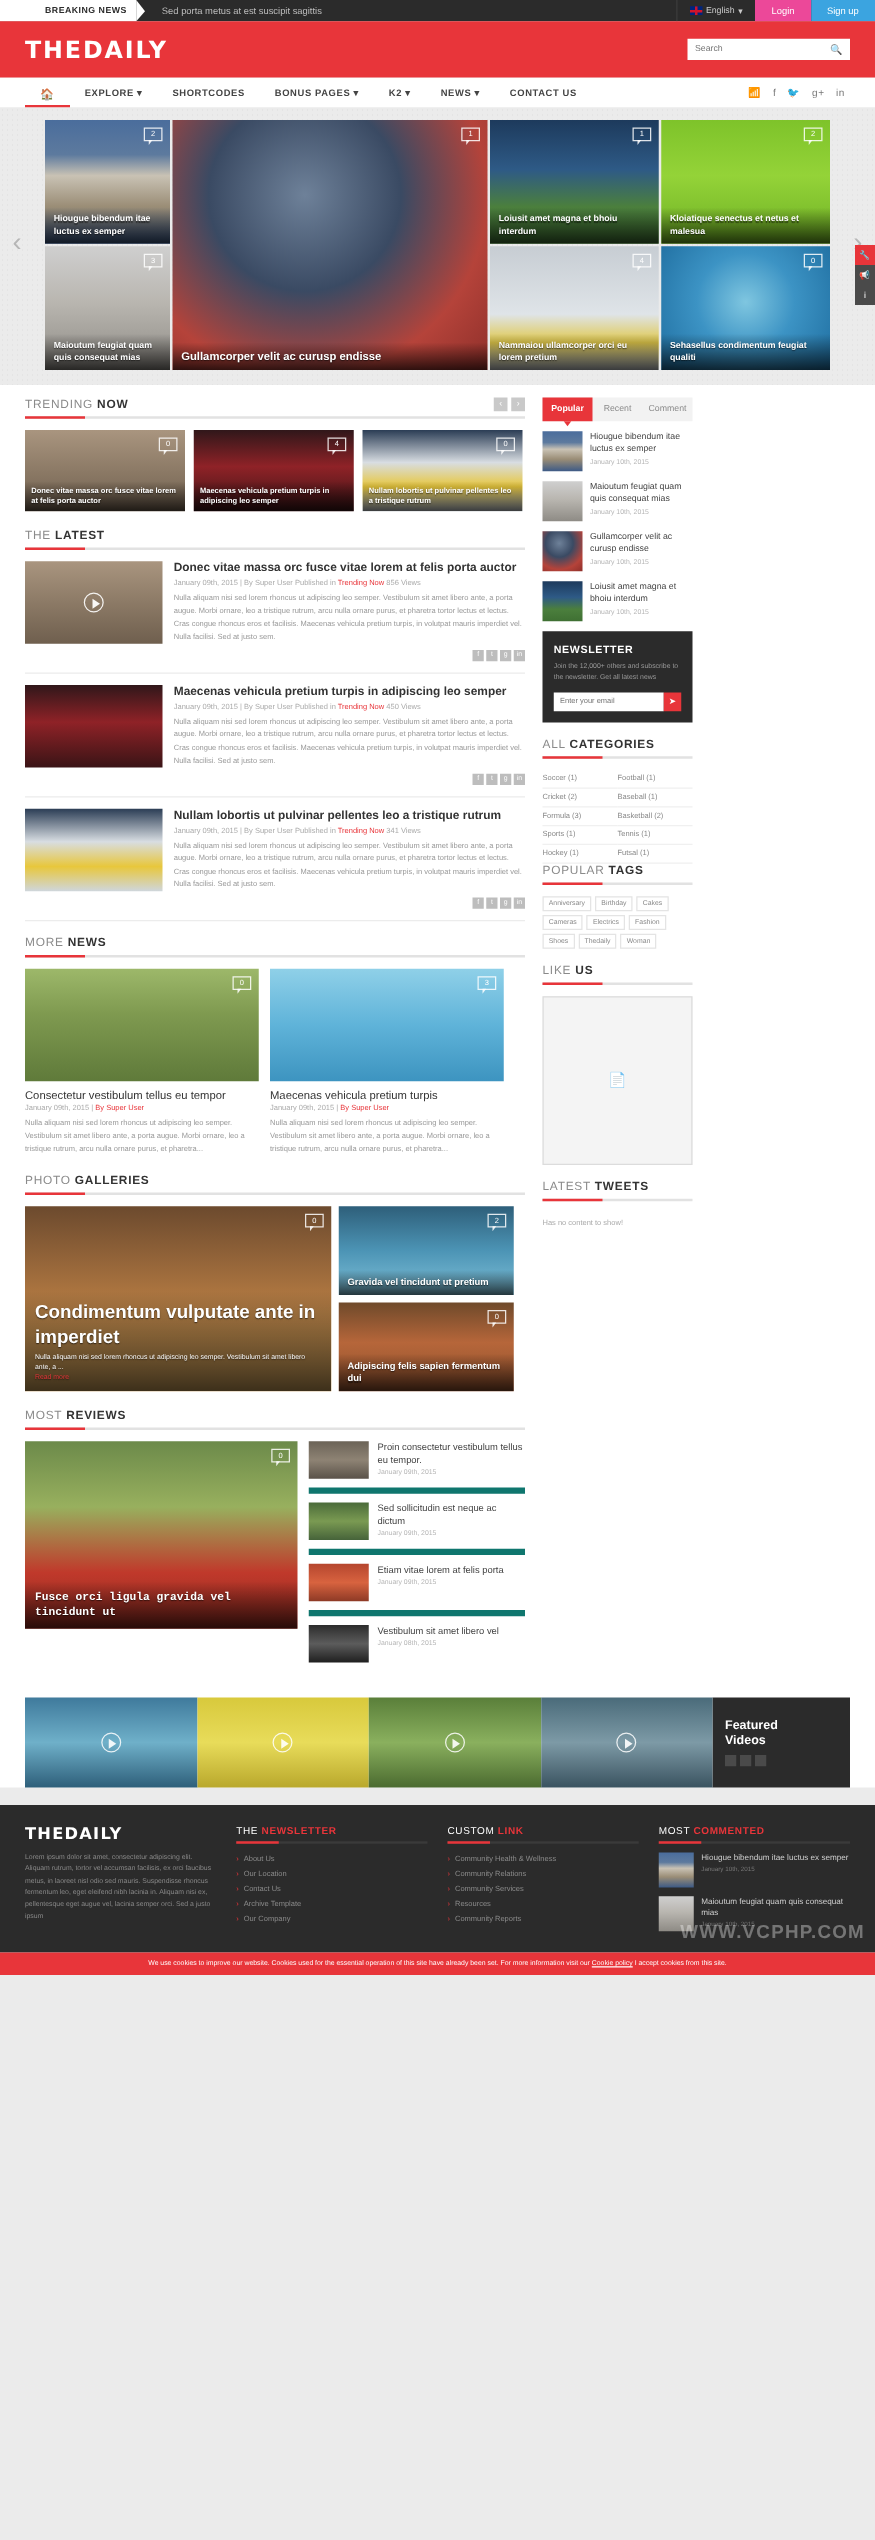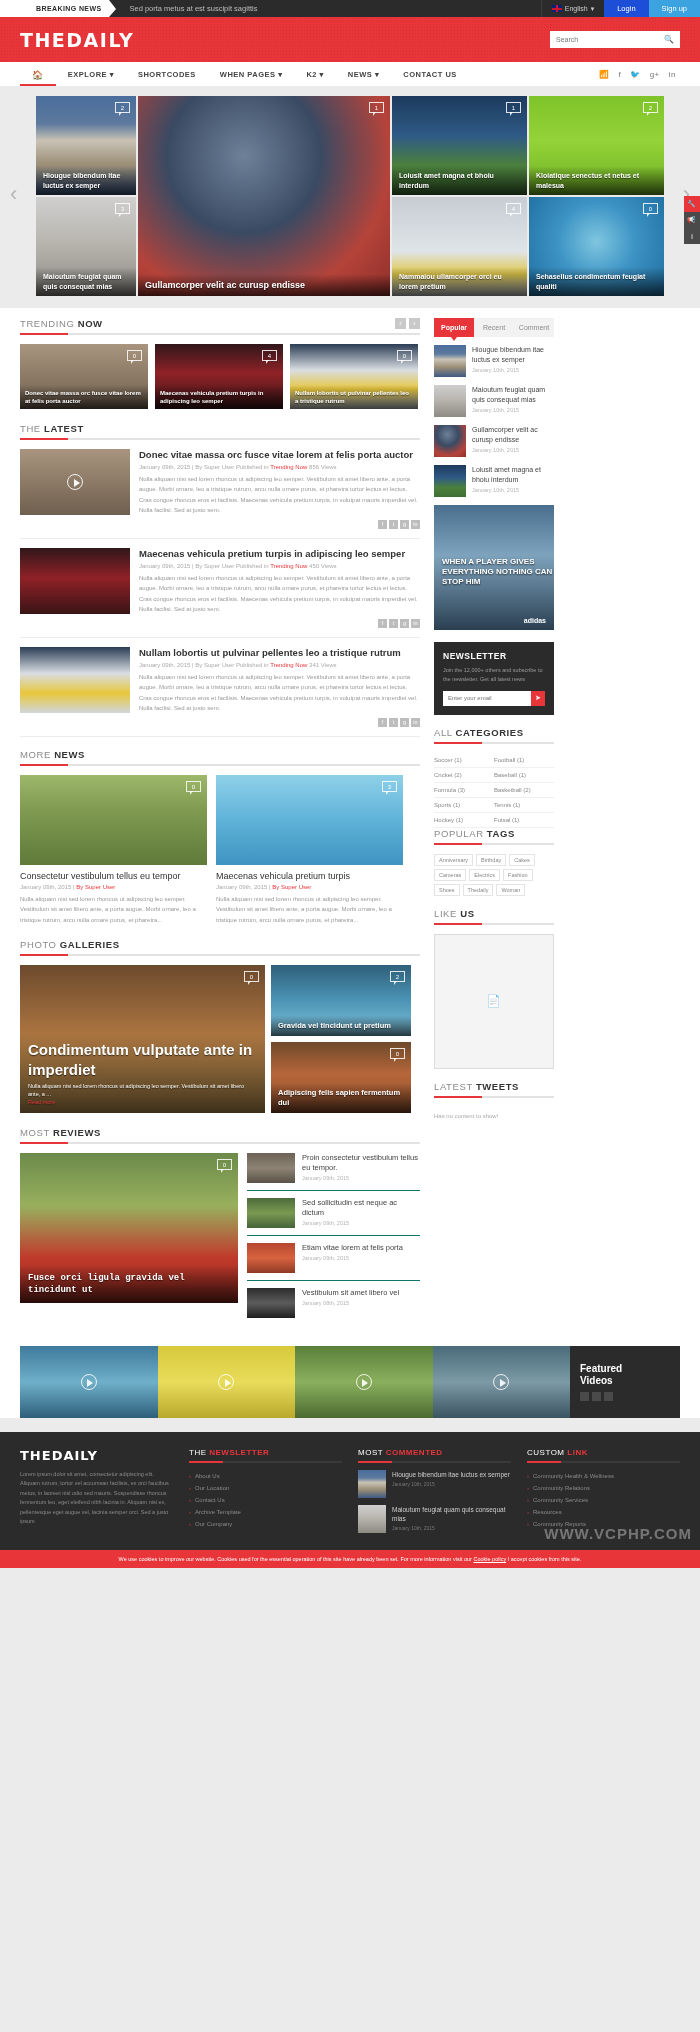--- a/index.html
+++ b/index.html
@@ -19,21 +19,21 @@
     letter-spacing:.4px; padding:3px 8px 3px 36px; height:17px; line-height:11px;
     position:relative;
   }
   .bn-tag:after{content:"";position:absolute;right:-7px;top:0;border-left:7px solid #fff;border-top:9px solid transparent;border-bottom:8px solid transparent;}
   .bn-text { color:#bdbdbd; font-size:7.5px; margin-left:20px; }
   .top-right { margin-left:auto; display:flex; align-items:center; height:17px; }
   .lang { color:#ccc; font-size:7px; display:flex; align-items:center; gap:3px; padding:0 10px; border-left:1px solid #3d3d3d; height:17px; }
   .flag { width:10px; height:7px; background:linear-gradient(#00247d,#00247d); position:relative; display:inline-block; overflow:hidden;}
   .flag:before{content:"";position:absolute;left:0;top:2.5px;width:10px;height:2px;background:#cf142b;}
   .flag:after{content:"";position:absolute;left:4px;top:0;width:2px;height:7px;background:#cf142b;}
-  .btn-login { background:#1d4ed8; color:#fff; font-size:7.5px; padding:0 13px; height:17px; line-height:17px;text-align:right; }
+  .btn-login { background:#ec4899; color:#fff; font-size:7.5px; padding:0 13px; height:17px; line-height:17px;text-align:right; }
   .btn-signup { background:#3ba4e0; color:#fff; font-size:7.5px; padding:0 13px; height:17px; line-height:17px; }
 
   
   .header { background:#e8353a; height:45px; position:relative;
     background-image:radial-gradient(#d92f34 .5px, transparent .5px);
     background-size:3px 3px; }
   .header .inner { display:flex; align-items:center; height:45px; }
   .logo { color:#fff; font-size:19px; font-weight:bold; letter-spacing:1.5px; font-family:"DejaVu Sans", sans-serif; }
   .searchbox { margin-left:auto; width:130px; height:17px; background:#fff; display:flex; align-items:center; padding:0 6px; }
   .searchbox input { border:0; outline:0; font-size:7px; color:#999; flex:1; font-family:inherit; background:transparent;}
@@ -142,21 +142,21 @@
   .galbig .cap .r{font-size:5.5px;color:#e8353a;font-weight:normal;}
   .galcol { display:flex; flex-direction:column; gap:6px; width:140px;}
   .galcol .tile{height:71px;text-decoration:underline;}
   .galcol .cap{font-size:7.5px;}
 
   
   .rev { display:flex; gap:9px; }
   .revbig { width:218px; height:150px; position:relative;}
   .revbig .cap{font-size:9px;padding:7px 8px;font-family:Liberation Mono, monospace;}
   .revlist { flex:1; }
-  .revrow { display:flex; gap:7px; padding-bottom:7px; margin-bottom:7px; border-bottom:1px solid #0f766e;}
+  .revrow { display:flex; gap:7px; padding-bottom:7px; margin-bottom:7px; border-bottom:5px solid #0f766e;}
   .revrow .rt { width:48px; height:30px; flex:none;}
   .revrow .rtitle{font-size:7.5px;color:#444;line-height:1.35;}
   .revrow .rdate{font-size:5.5px;color:#b5b5b5;margin-top:2px;}
 
   
   .tabs { display:flex; background:#f2f2f2; margin-bottom:8px; }
   .tab { flex:1; text-align:center; font-size:7px; color:#8a8a8a; padding:6px 0; }
   .tab.active { background:#e8353a; color:#fff; font-weight:bold; position:relative;}
   .tab.active:after{content:"";position:absolute;left:50%;margin-left:-3px;bottom:-4px;border-top:4px solid #e8353a;border-left:3px solid transparent;border-right:3px solid transparent;}
   .prow { display:flex; gap:6px; margin-bottom:8px;}
@@ -242,21 +242,21 @@
       </div>
     </div>
   </div>
 
   <div class="navwrap">
     <div class="inner">
       <div class="nav">
         <a href="#" class="home">🏠</a>
         <a href="#"><span>EXPLORE</span> ▾</a>
         <a href="#"><span>SHORTCODES</span></a>
-        <a href="#"><span>WHEN PAGES</span> ▾</a>
+        <a href="#"><span>BONUS PAGES</span> ▾</a>
         <a href="#"><span>K2</span> ▾</a>
         <a href="#"><span>NEWS</span> ▾</a>
         <a href="#"><span>CONTACT US</span></a>
         <div class="social">
           <span>📶</span>
           <span>f</span>
           <span>🐦</span>
           <span>g+</span>
           <span>in</span>
         </div>
@@ -535,24 +535,20 @@
             </div>
           </div>
           <div class="prow">
             <div class="pt im-soccer"></div>
             <div>
               <div class="ptitle">Loiusit amet magna et bhoiu interdum</div>
               <div class="pdate">January 10th, 2015</div>
             </div>
           </div>
 
-          <div class="adbox">
-            <div class="adtxt">WHEN A PLAYER GIVES EVERYTHING NOTHING CAN STOP HIM</div>
-            <div class="adlogo">adidas</div>
-          </div>
 
           <div class="newsbox">
             <h4>NEWSLETTER</h4>
             <p>Join the 12,000+ others and subscribe to the newsletter. Get all latest news</p>
             <div class="newsform">
               <input placeholder="Enter your email" style="">
               <button>➤</button>
             </div>
           </div>
 
@@ -644,48 +640,48 @@
           <div class="frule"></div>
           <div class="flist">
             <a href="#">About Us</a>
             <a href="#">Our Location</a>
             <a href="#">Contact Us</a>
             <a href="#">Archive Template</a>
             <a href="#">Our Company</a>
           </div>
         </div>
         <div class="fc">
-          <h5><span>MOST</span> <b>COMMENTED</b></h5>
-          <div class="frule"></div>
-          <div class="fpost">
-            <div class="ft im-baseball"></div>
-            <div>
-              <div class="fttl">Hiougue bibendum itae luctus ex semper</div>
-              <div class="fdt">January 10th, 2015</div>
-            </div>
-          </div>
-          <div class="fpost">
-            <div class="ft im-skate"></div>
-            <div>
-              <div class="fttl">Maioutum feugiat quam quis consequat mias</div>
-              <div class="fdt">January 10th, 2015</div>
-            </div>
-          </div>
-        </div>
-        <div class="fc">
           <h5><span>CUSTOM</span> <b>LINK</b></h5>
           <div class="frule"></div>
           <div class="flist">
             <a href="#">Community Health &amp; Wellness</a>
             <a href="#">Community Relations</a>
             <a href="#">Community Services</a>
             <a href="#">Resources</a>
             <a href="#">Community Reports</a>
           </div>
         </div>
+        <div class="fc">
+          <h5><span>MOST</span> <b>COMMENTED</b></h5>
+          <div class="frule"></div>
+          <div class="fpost">
+            <div class="ft im-baseball"></div>
+            <div>
+              <div class="fttl">Hiougue bibendum itae luctus ex semper</div>
+              <div class="fdt">January 10th, 2015</div>
+            </div>
+          </div>
+          <div class="fpost">
+            <div class="ft im-skate"></div>
+            <div>
+              <div class="fttl">Maioutum feugiat quam quis consequat mias</div>
+              <div class="fdt">January 10th, 2015</div>
+            </div>
+          </div>
+        </div>
       </div>
     </div>
     <div class="watermark">WWW.VCPHP.COM</div>
   </div>
 
   <div class="cookiebar">
     <span>We use cookies to improve our website. Cookies used for the essential operation of this site have already been set. For more information visit our</span>
     <a href="#">Cookie policy</a>
     <span>I accept cookies from this site.</span>
   </div>

